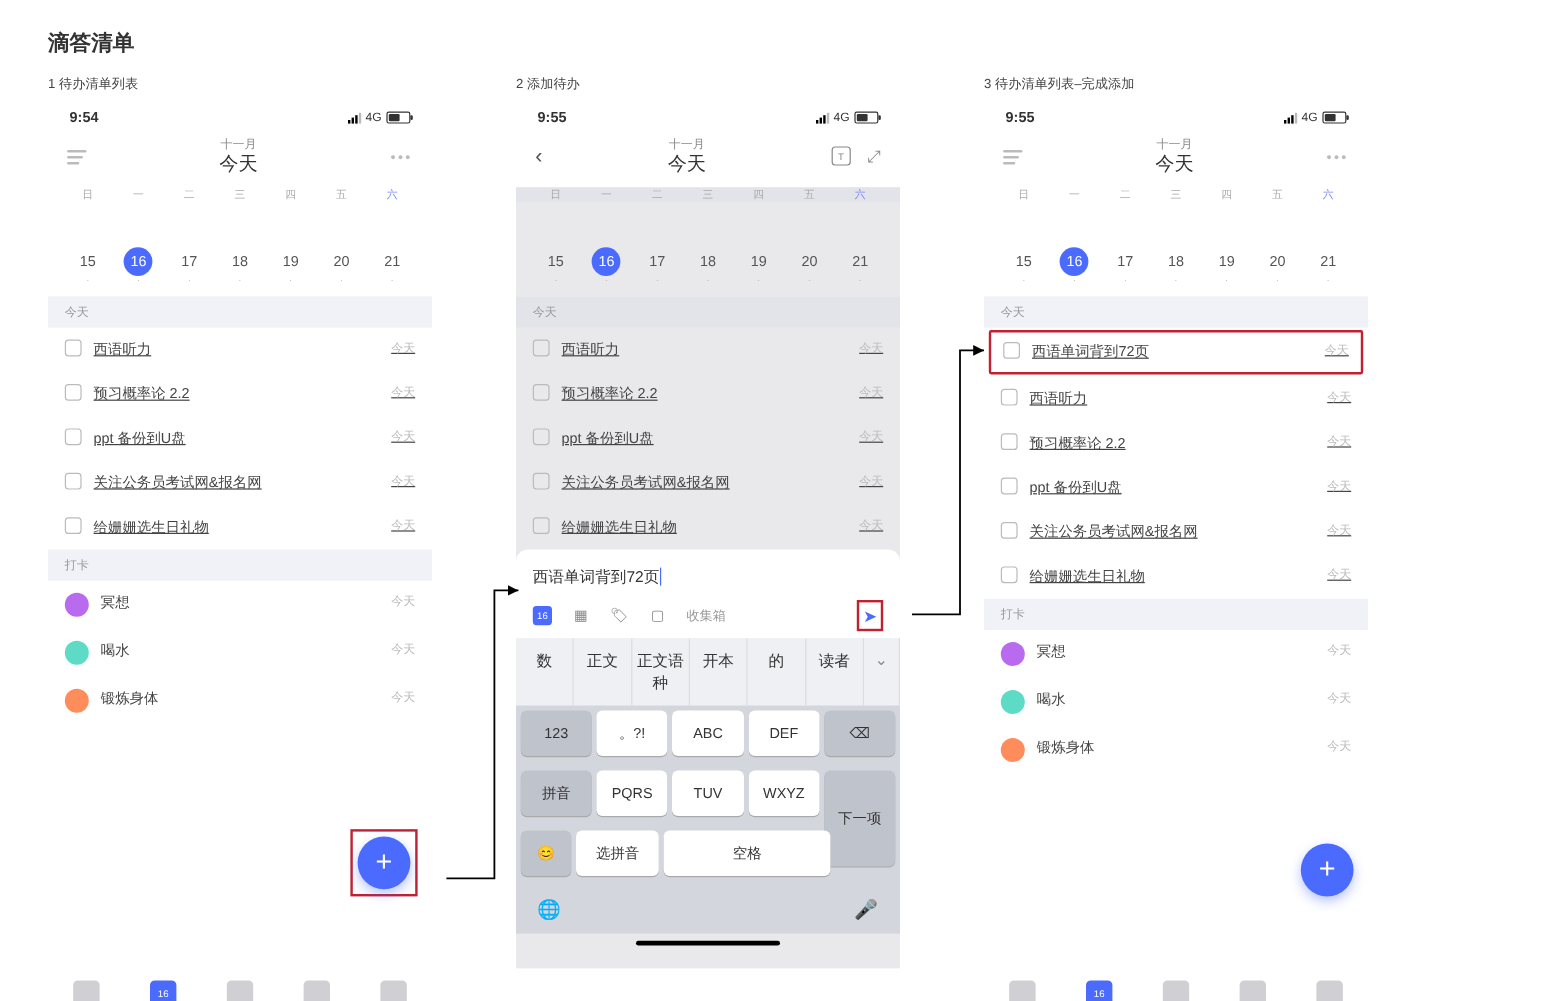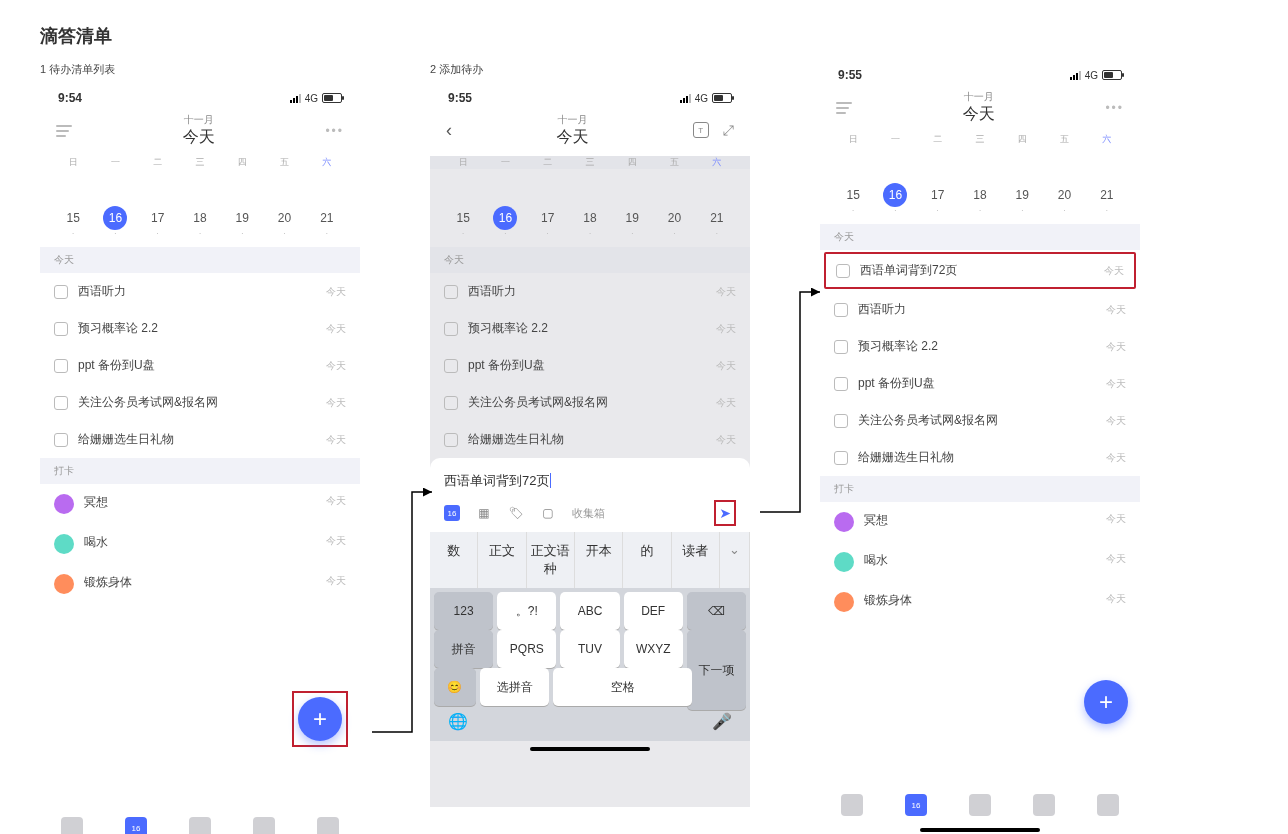--- a/index.html
+++ b/index.html
@@ -41,21 +41,21 @@
   .weekdays { display:flex; padding: 4px 12px 10px; font-size:12px; color:#555; }
   .weekdays .day { flex:1; text-align:center; position:relative;margin-top:33px; }
   .weekdays .day .num { display:inline-flex; width:24px; height:24px; align-items:center; justify-content:center; border-radius:50%; }
   .weekdays .day.active .num { background:#4b6bff; color:#fff; }
   .weekdays .day .dot { display:block; font-size:8px; line-height:6px; color:#bbb; margin-top:1px; }
 
   
   .phone-body { background:#fff; min-height: 560px; position:relative; }
   .section-header { background:#f1f2f8; font-size:10px; color:#999; padding:6px 14px; }
   .dimmed .section-header { background:#e3e4e9; }
-  .task { display:flex; align-items:center; padding:10px 14px; font-size:12px; color:#444; }
+  .task { display:flex; align-items:flex-start; padding:10px 14px; font-size:12px; color:#444;text-decoration:underline; }
   .task .cb { width:14px; height:14px; border:1.5px solid #bbb; border-radius:3px; margin-right:10px; flex-shrink:0; }
   .task .label { flex:1; }
   .task .due { font-size:10px; color:#bbb; }
   .task.highlight { border:2px solid #c02030; border-radius:2px; margin:2px 4px; padding:8px 10px; }
   .dimmed .task { background:#e9e9ec; }
 
   .habit { display:flex; padding:10px 14px; font-size:12px; color:#444; }
   .habit .hicn { width:20px; height:20px; border-radius:50%; margin-right:10px; flex-shrink:0; }
   .habit .hicn.med { background:#b96bf0; } .habit .hicn.water { background:#5edbc6; } .habit .hicn.ex { background:#ff8d5c; }
   .habit .due { margin-left:auto; font-size:10px; color:#bbb; }
@@ -82,21 +82,21 @@
   .send-icon { color:#4b6bff; font-size:14px; }
   .input-toolbar .inbox-label { font-size:11px; color:#999; }
 
   
   .suggest { display:flex; background:#eef0f4; }
   .suggest span { flex:1; text-align:center; padding:10px 4px; font-size:13px; color:#333; border-right:1px solid #ddd; }
   .suggest span.arrow { flex:0 0 30px; color:#888; }
 
   
   .kbd { background:#d3d6dc; padding:4px; }
-  .krow { display:flex; gap:4px; margin-bottom:0; }
+  .krow { display:flex; gap:4px; margin-bottom:12px; }
   .key { flex:1; background:#fff; border-radius:5px; height:38px; display:flex; align-items:center; justify-content:center; font-size:12px; color:#333; box-shadow:0 1px 0 #aaa; }
   .key.gray { background:#bfc3cb; }
   .key.wide2 { flex:2; }
   .key.emoji { flex:0 0 42px; }
   .kbd-bottom { display:flex; justify-content:space-between; padding:6px 14px; align-items:center; }
   .globe, .mic { font-size:16px; color:#555; }
 
   
   .arrows { position:relative; }
   svg.connector { position:absolute; overflow:visible; pointer-events:none; }
@@ -337,20 +337,21 @@
             <span class="globe">🌐</span>
             <span class="mic">🎤</span>
           </div>
         </div>
         <div class="homebar"></div>
       </div>
     </div>
   </div>
 
   <div class="col">
+    <div class="caption">3 待办清单列表–完成添加</div>
     <div class="phone">
       <div class="status">
         <span>9:55</span>
         <span class="right">
           <span class="signal">
               <i></i>
               <i></i>
               <i></i>
               <i></i>
             </span>

